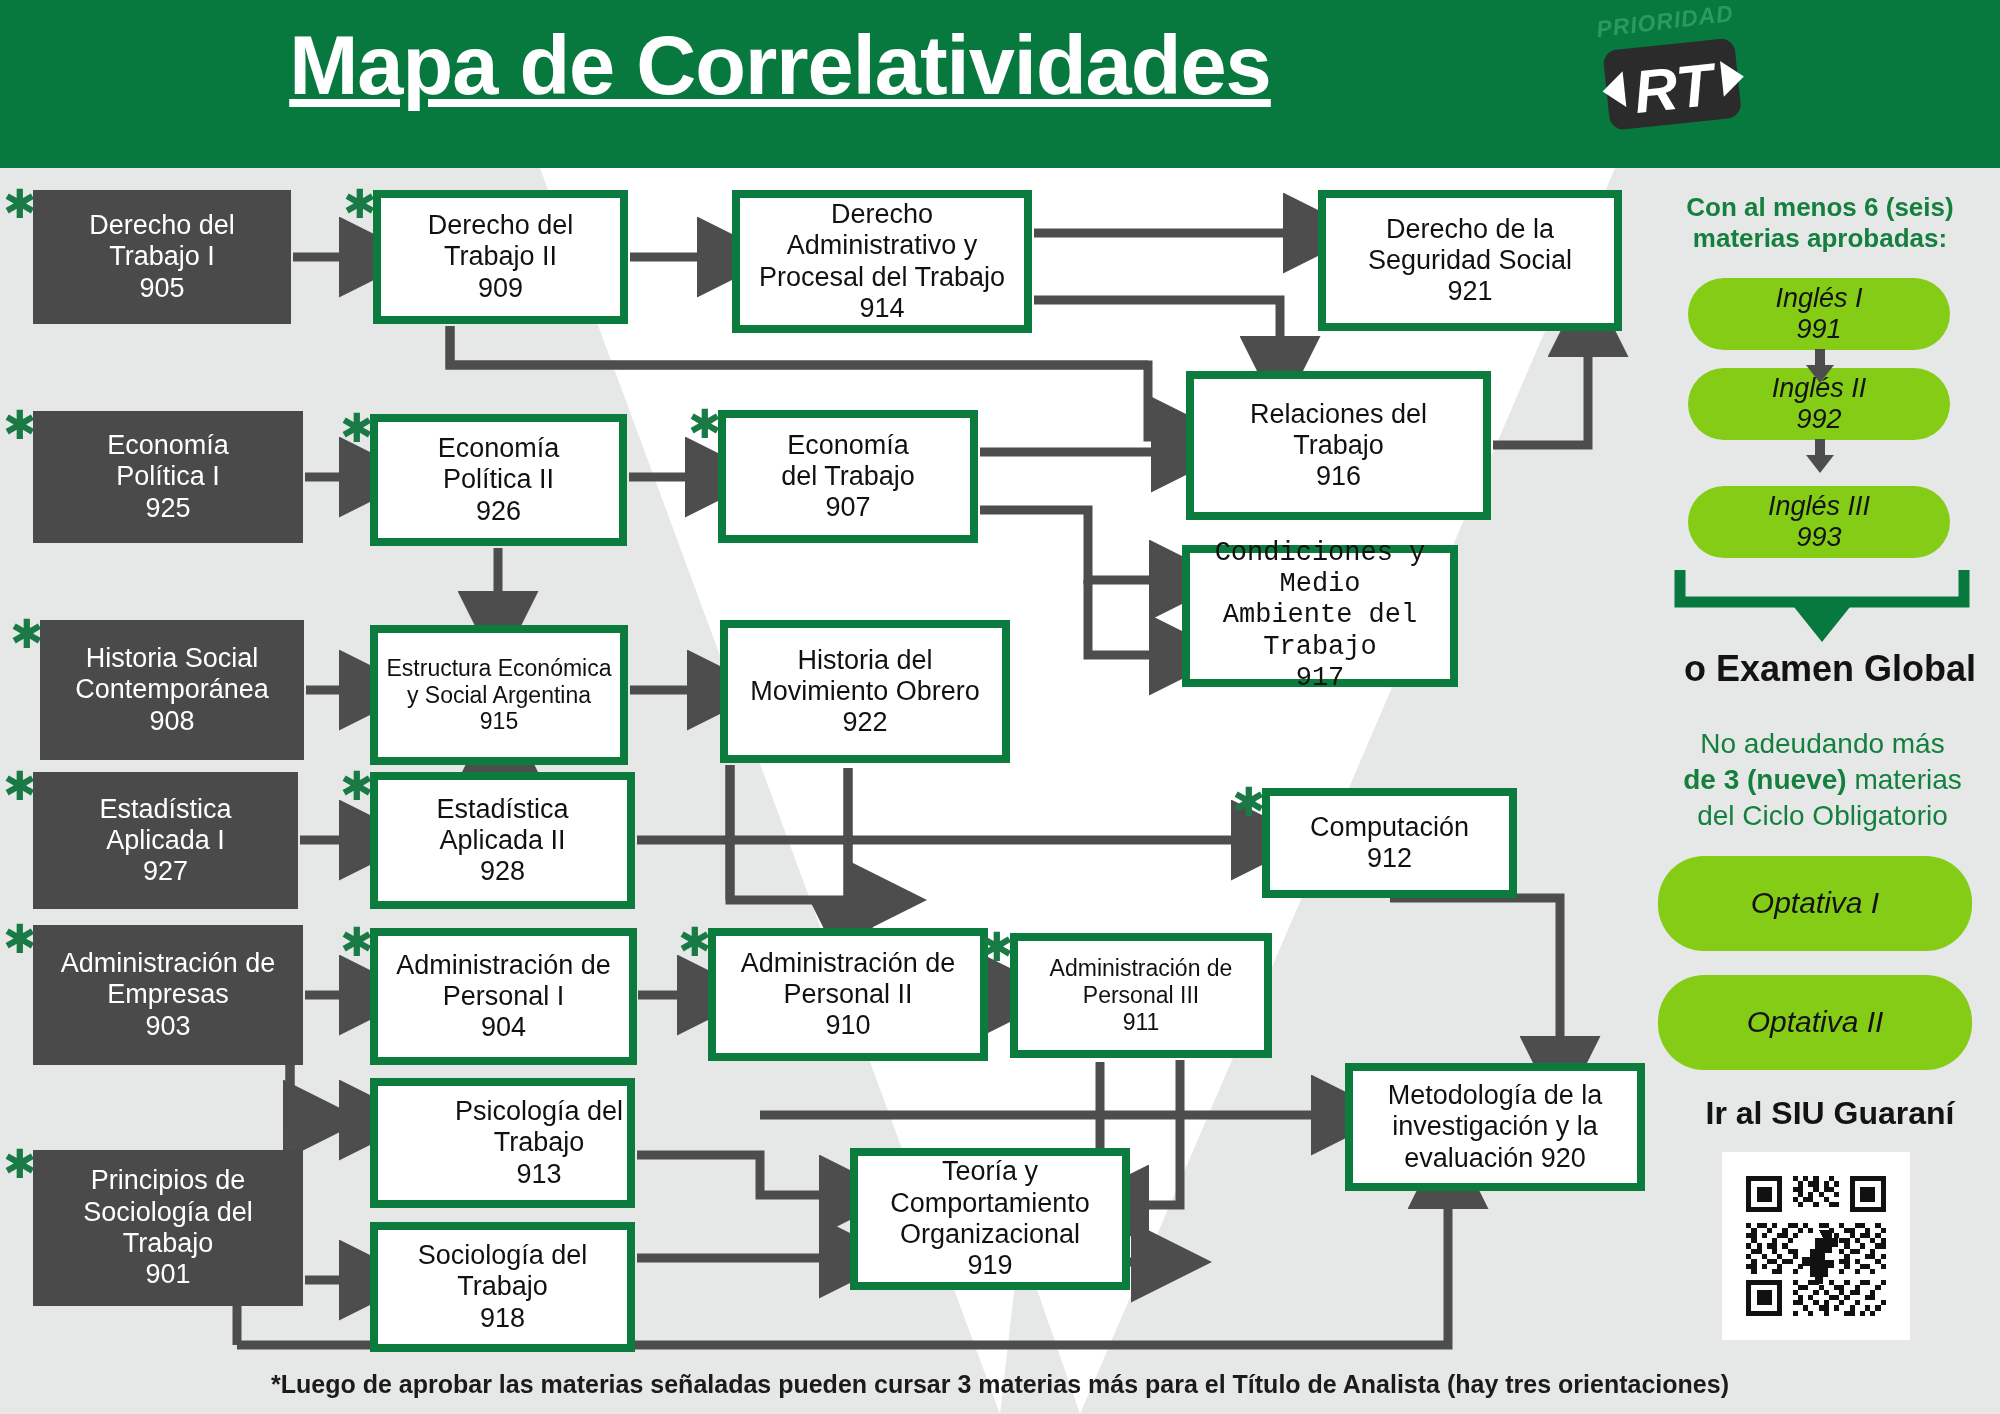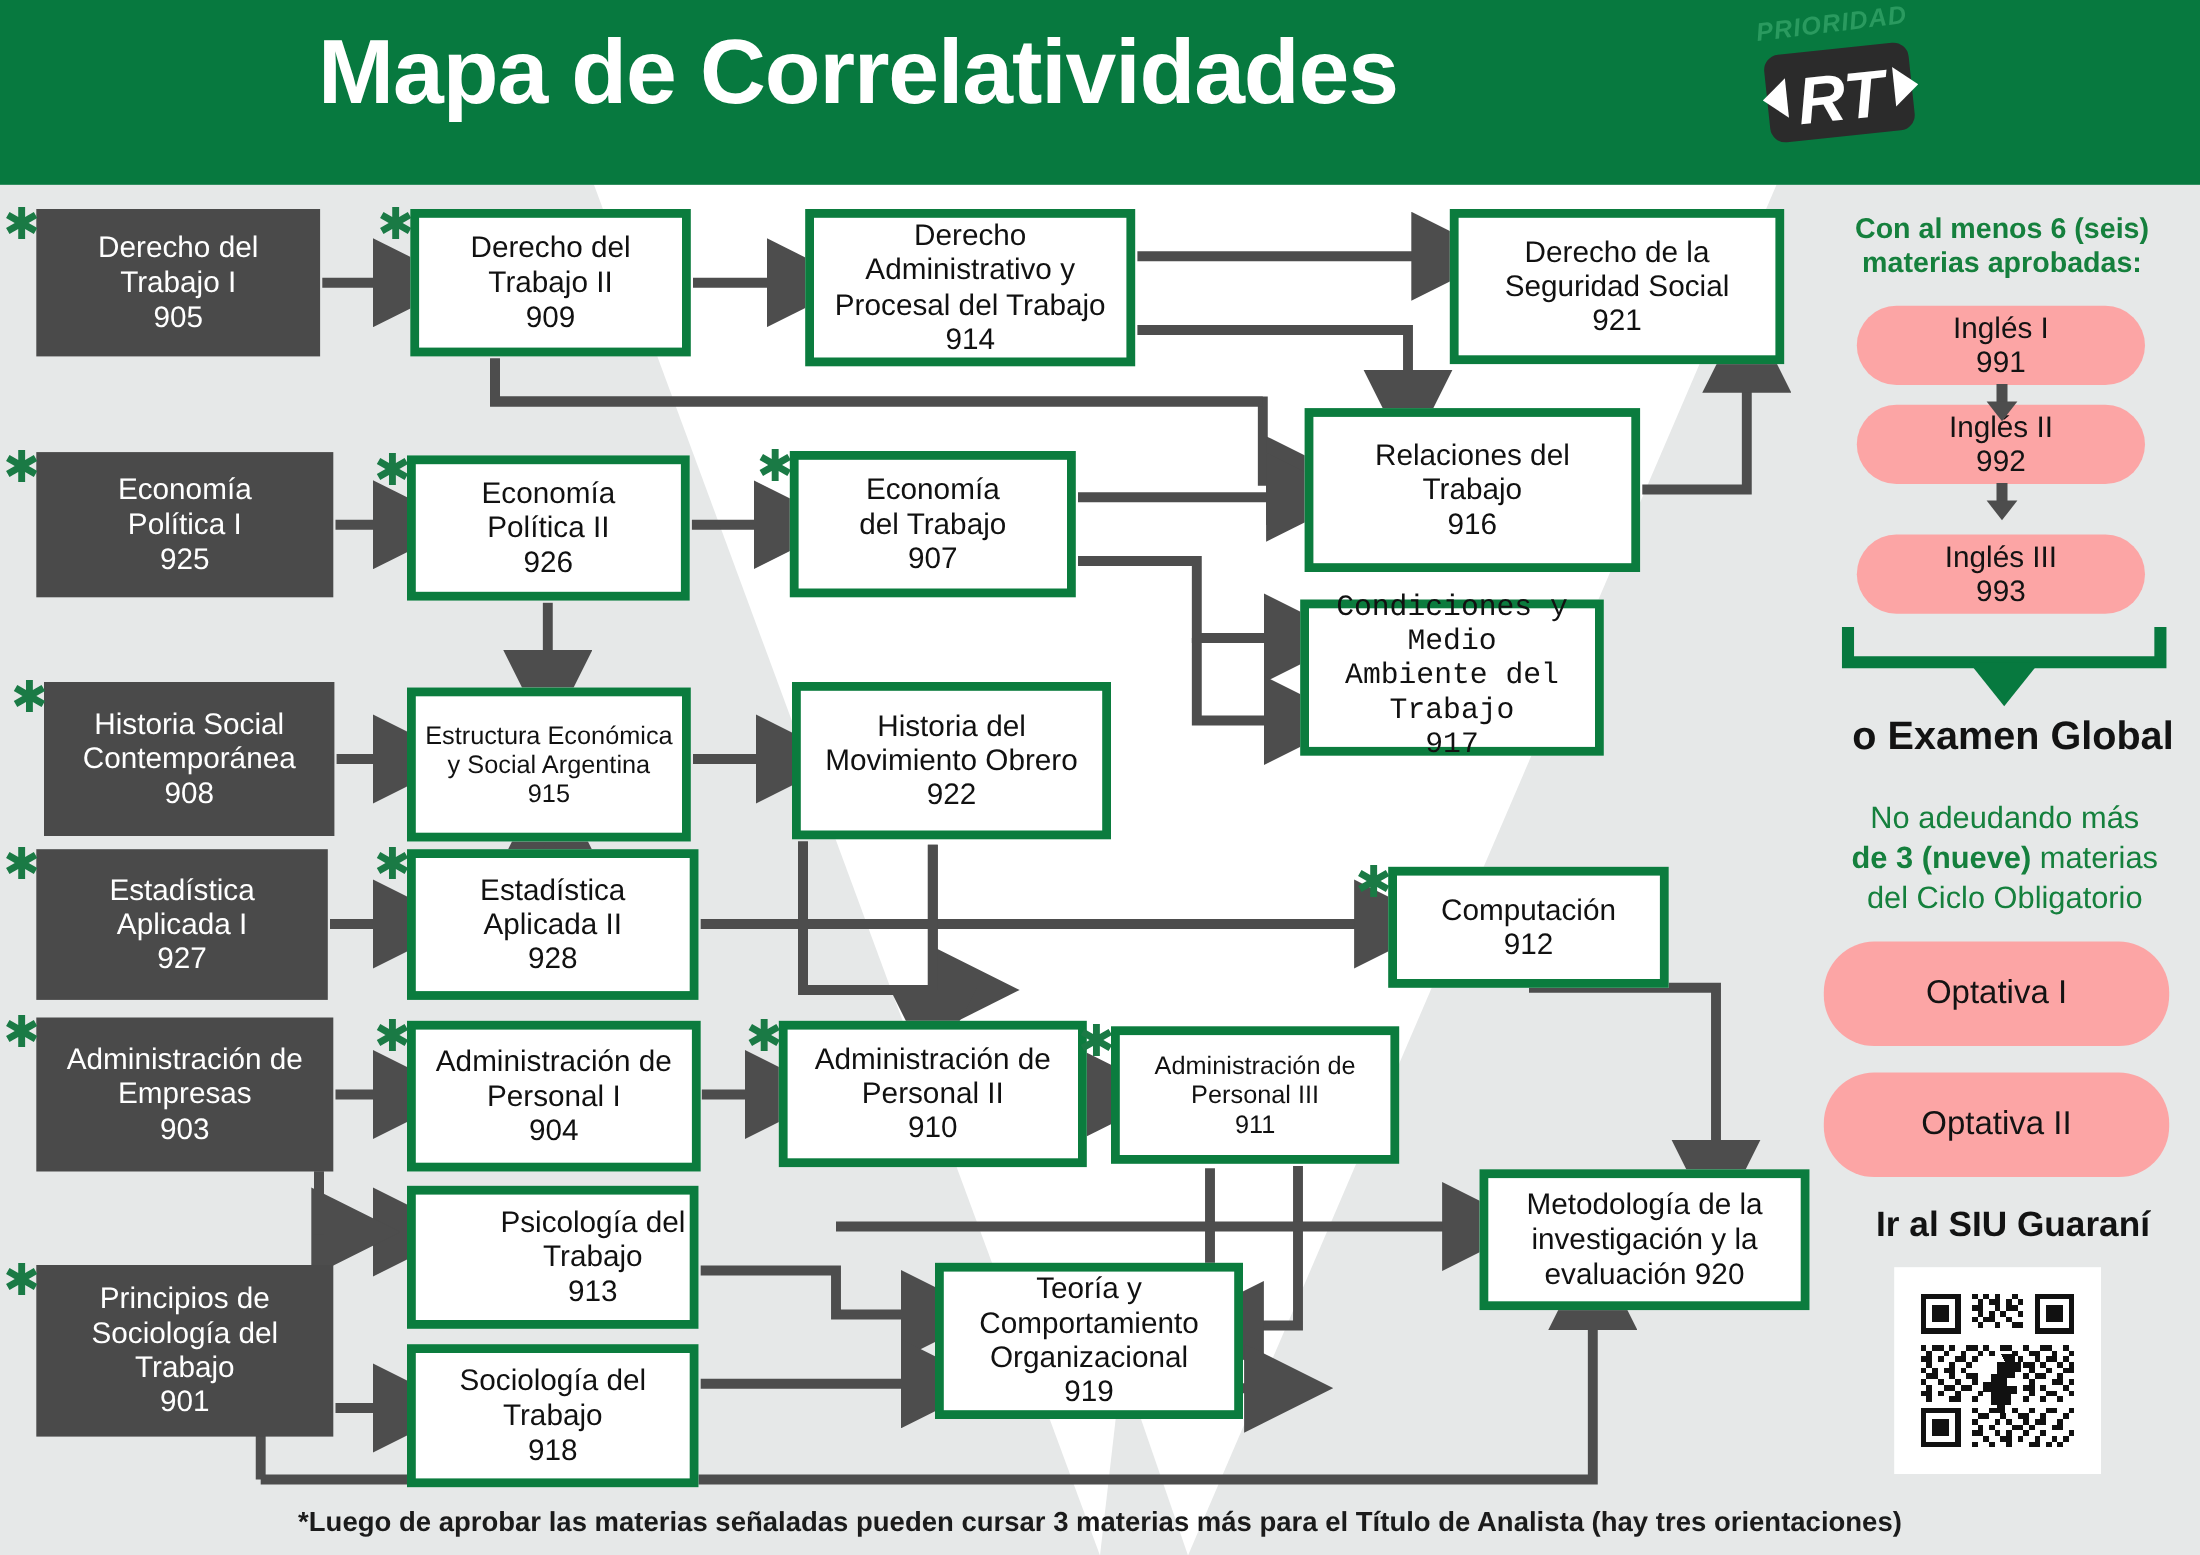--- a/index.html
+++ b/index.html
@@ -6,41 +6,41 @@
   body{font-family:"Liberation Sans","DejaVu Sans",sans-serif;}
   #stage{position:relative;width:2000px;height:1414px;background:#e6e8e8;overflow:hidden;}
 
   
   #bgwedge{position:absolute;inset:0;z-index:0;pointer-events:none;}
 
   
   #header{position:absolute;left:0;top:0;width:2000px;height:168px;background:#07793f;z-index:5;}
   #title{position:absolute;left:0;top:18px;width:1560px;text-align:center;
          font-size:83px;font-weight:bold;color:#ffffff;letter-spacing:-1px;
-         font-family:"Liberation Sans","DejaVu Sans",sans-serif;}
+         font-family:"Liberation Sans","DejaVu Sans",sans-serif;text-decoration:underline;}
   #rtlogo{position:absolute;left:1578px;top:10px;width:190px;height:130px;}
   #prioridad{position:absolute;left:1596px;top:8px;font-size:23px;font-weight:bold;font-style:italic;
              color:#2a9a5f;letter-spacing:1px;transform:rotate(-7deg);}
 
   
   .node{position:absolute;box-sizing:border-box;display:flex;align-items:center;
         justify-content:center;text-align:center;line-height:1.16;z-index:3;}
   .node .lbl{display:block;padding:0 4px;}
   .dark{background:#4a4a4a;color:#ffffff;font-size:27px;}
   .green{background:#ffffff;color:#111;border:8px solid #0b7c3e;font-size:27px;
          box-shadow:0 0 0 0 transparent;}
   .small{font-size:23px;}
 
   .star{position:absolute;color:#1a7a45;font-size:40px;font-weight:bold;line-height:1;z-index:6;
         font-family:"DejaVu Sans",sans-serif;}
 
   
   .panel-txt{position:absolute;text-align:center;color:#15803d;z-index:4;}
-  .pill{position:absolute;background:#fca5a5;border-radius:46px;display:flex;align-items:center;
-        justify-content:center;text-align:center;color:#131313;line-height:1.15;z-index:4;}
+  .pill{position:absolute;background:#84cc16;border-radius:46px;display:flex;align-items:center;
+        justify-content:center;text-align:center;color:#131313;line-height:1.15;z-index:4;font-style:italic;}
   #examglobal{position:absolute;width:340px;text-align:center;font-size:36px;font-weight:bold;color:#131313;z-index:4;}
   #siu{position:absolute;width:340px;text-align:center;font-size:32px;font-weight:bold;color:#131313;z-index:4;}
   #qrbox{position:absolute;background:#ffffff;z-index:4;display:flex;align-items:center;justify-content:center;}
 
   
   #footnote{position:absolute;left:0;top:1370px;width:2000px;text-align:center;
             font-size:25px;font-weight:bold;color:#1b1b1b;z-index:6;}
 
   svg.edges{position:absolute;left:0;top:0;width:2000px;height:1414px;z-index:2;pointer-events:none;}
 </style>

